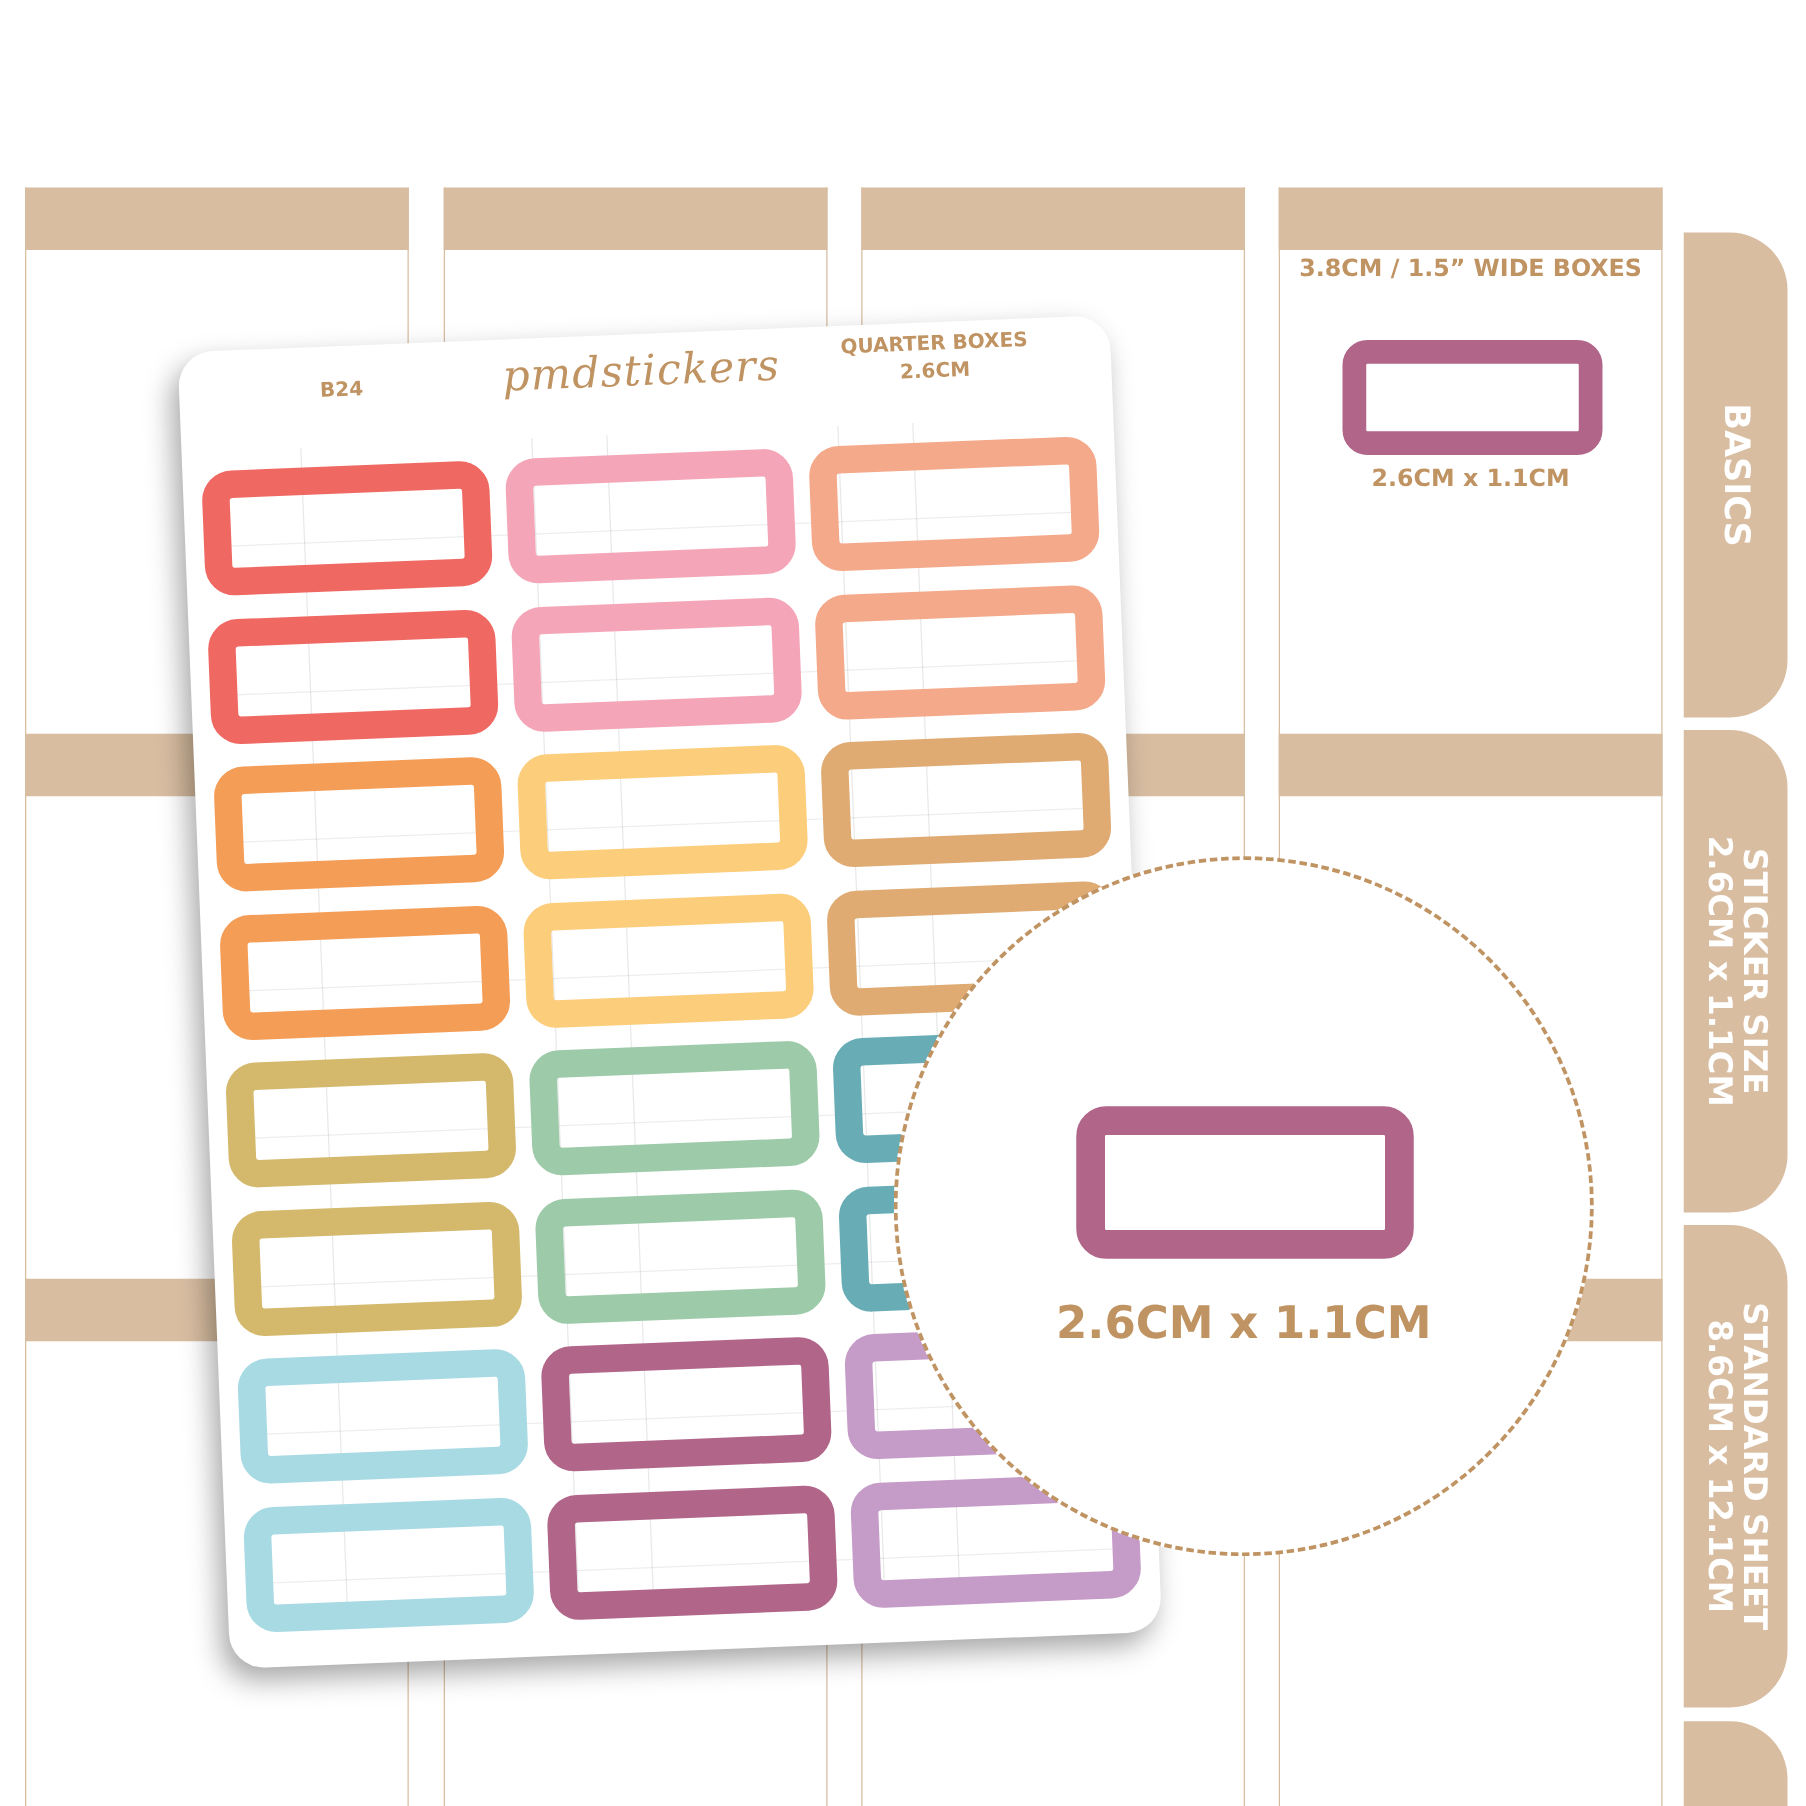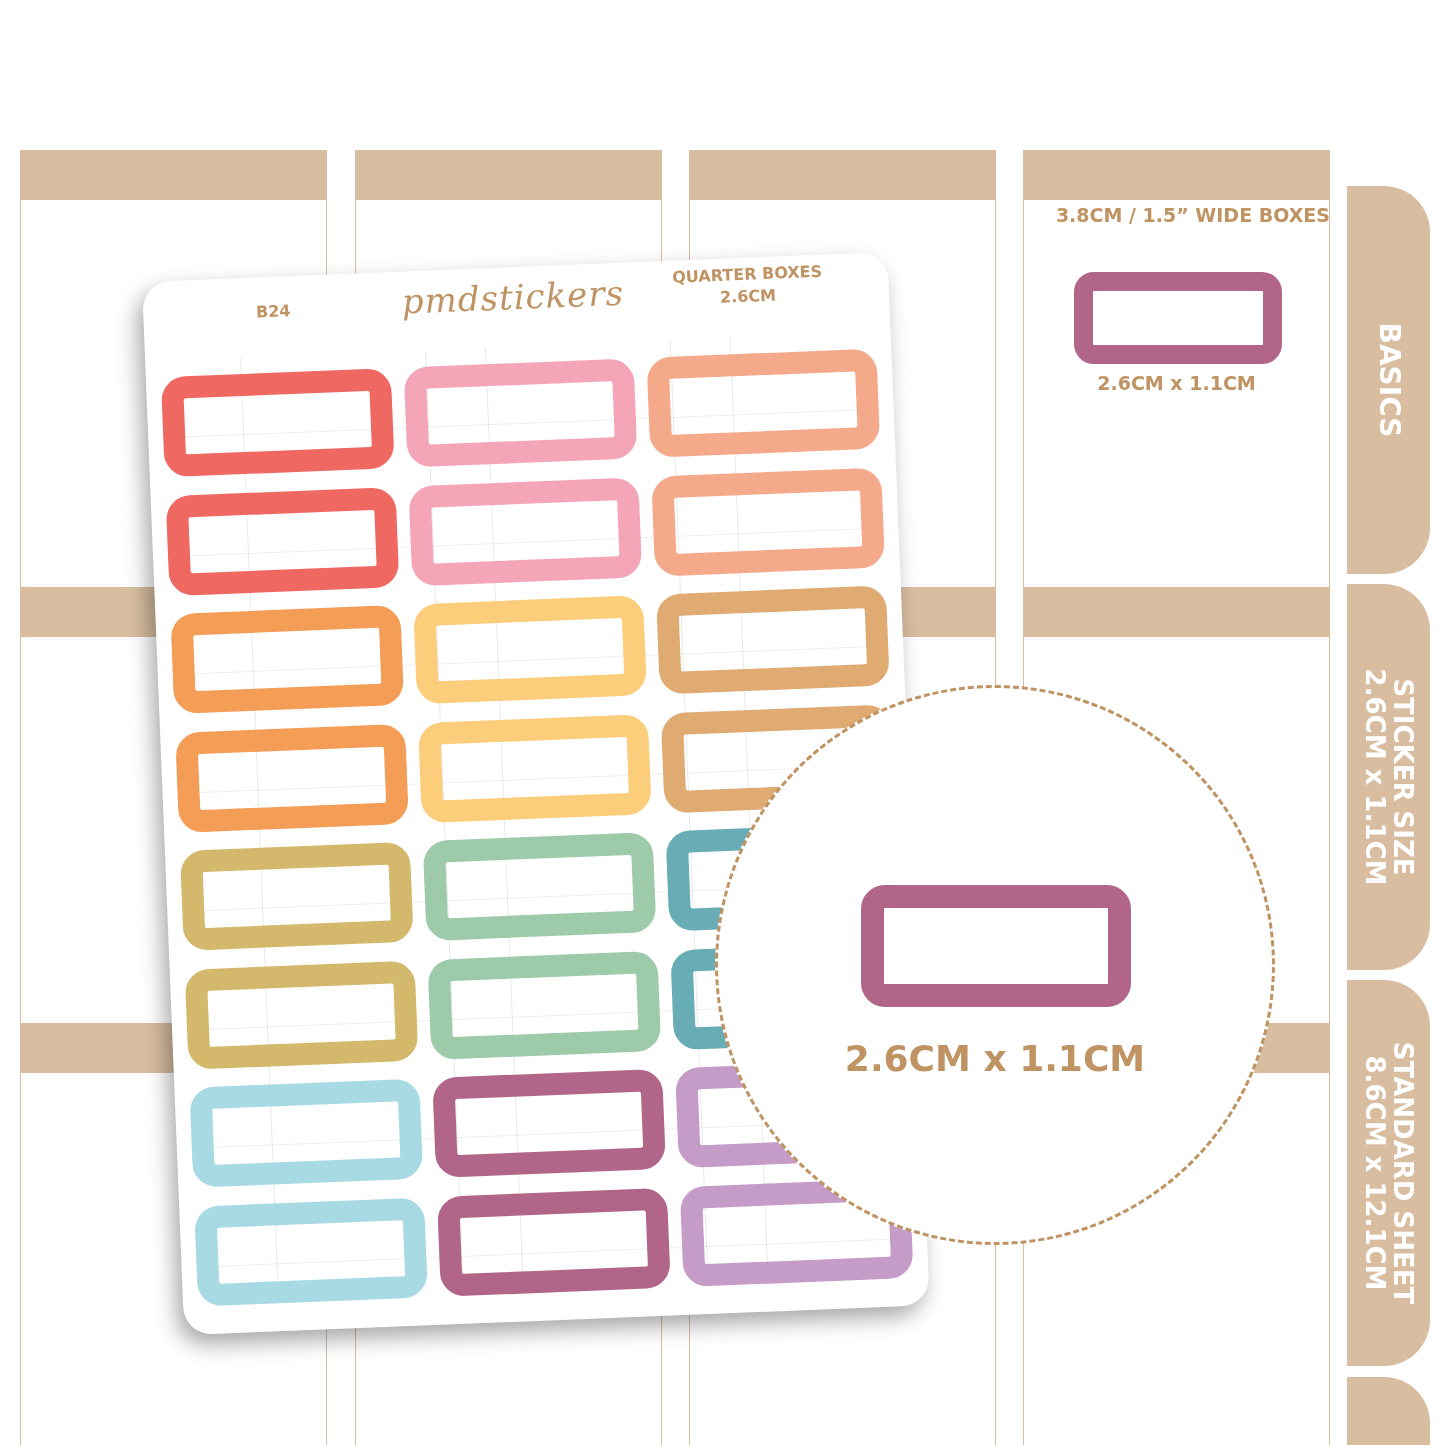--- a/index.html
+++ b/index.html
@@ -1,21 +1,21 @@
 <!DOCTYPE html>
 <html><head>
 <meta charset="utf-8">
 <style>
   html, body { margin:0; padding:0; }
   body { width:1445px; height:1445px; position:relative; overflow:hidden; background:#ffffff; font-family:"DejaVu Sans", sans-serif; }
   .col { position:absolute; top:150px; width:307px; height:1295px; box-sizing:border-box; border-left:1px solid #d8bda1; border-right:1px solid #d8bda1; }
   .band { position:absolute; left:-1px; right:-1px; height:50px; background:#d8bda1; }
   .tab { position:absolute; left:1347px; width:83px; background:#d8bda1; border-radius:0 46px 46px 0; }
   .tab-text { position:absolute; left:50%; top:50%; transform:translate(-50%,-50%) rotate(90deg); white-space:nowrap; color:#ffffff; font-weight:bold; font-size:26px; line-height:28px; text-align:center; }
-  .hint-title { position:absolute; left:1023px; width:307px; top:204px; text-align:right; color:#c09362; font-weight:bold; font-size:19px; }
+  .hint-title { position:absolute; left:1023px; width:307px; top:204px; text-align:center; color:#c09362; font-weight:bold; font-size:19px; }
   .hint-box { position:absolute; left:1074px; top:272px; width:208px; height:92px; box-sizing:border-box; border:19px solid #b06589; border-radius:20px; background:#fff; }
   .hint-size { position:absolute; left:1023px; width:307px; top:372px; text-align:center; color:#c09362; font-weight:bold; font-size:19px; }
   .sheet { position:absolute; left:142px; top:282px; width:746px; height:1054px; background:#ffffff; border-radius:28px; transform-origin:0 0; transform:rotate(-2.3deg); box-shadow: -6px 10px 22px rgba(0,0,0,0.35); overflow:hidden; }
   .sheet-code { position:absolute; left:90px; top:25px; width:80px; text-align:center; color:#c09362; font-weight:bold; font-size:16px; }
   .sheet-brand { position:absolute; left:250px; top:10px; width:240px; text-align:center; color:#c09362; font-family:"DejaVu Serif", serif; font-style:italic; font-size:34px; letter-spacing:1px; }
   .sheet-title { position:absolute; left:505px; top:6px; width:200px; text-align:center; color:#c09362; font-weight:bold; font-size:16px; line-height:22px; }
   .grid-v { position:absolute; top:80px; bottom:40px; width:1px; background:rgba(0,0,0,0.09); }
   .grid-h { position:absolute; left:20px; right:20px; height:1px; background:rgba(0,0,0,0.07); }
   .sticker { position:absolute; width:230px; height:100px; box-sizing:border-box; border:22px solid; border-radius:24px; background:transparent; }
   .magnifier { position:absolute; left:715px; top:685px; width:560px; height:560px; border-radius:50%; background:#ffffff; border:3px dashed #c09362; box-sizing:border-box; }

